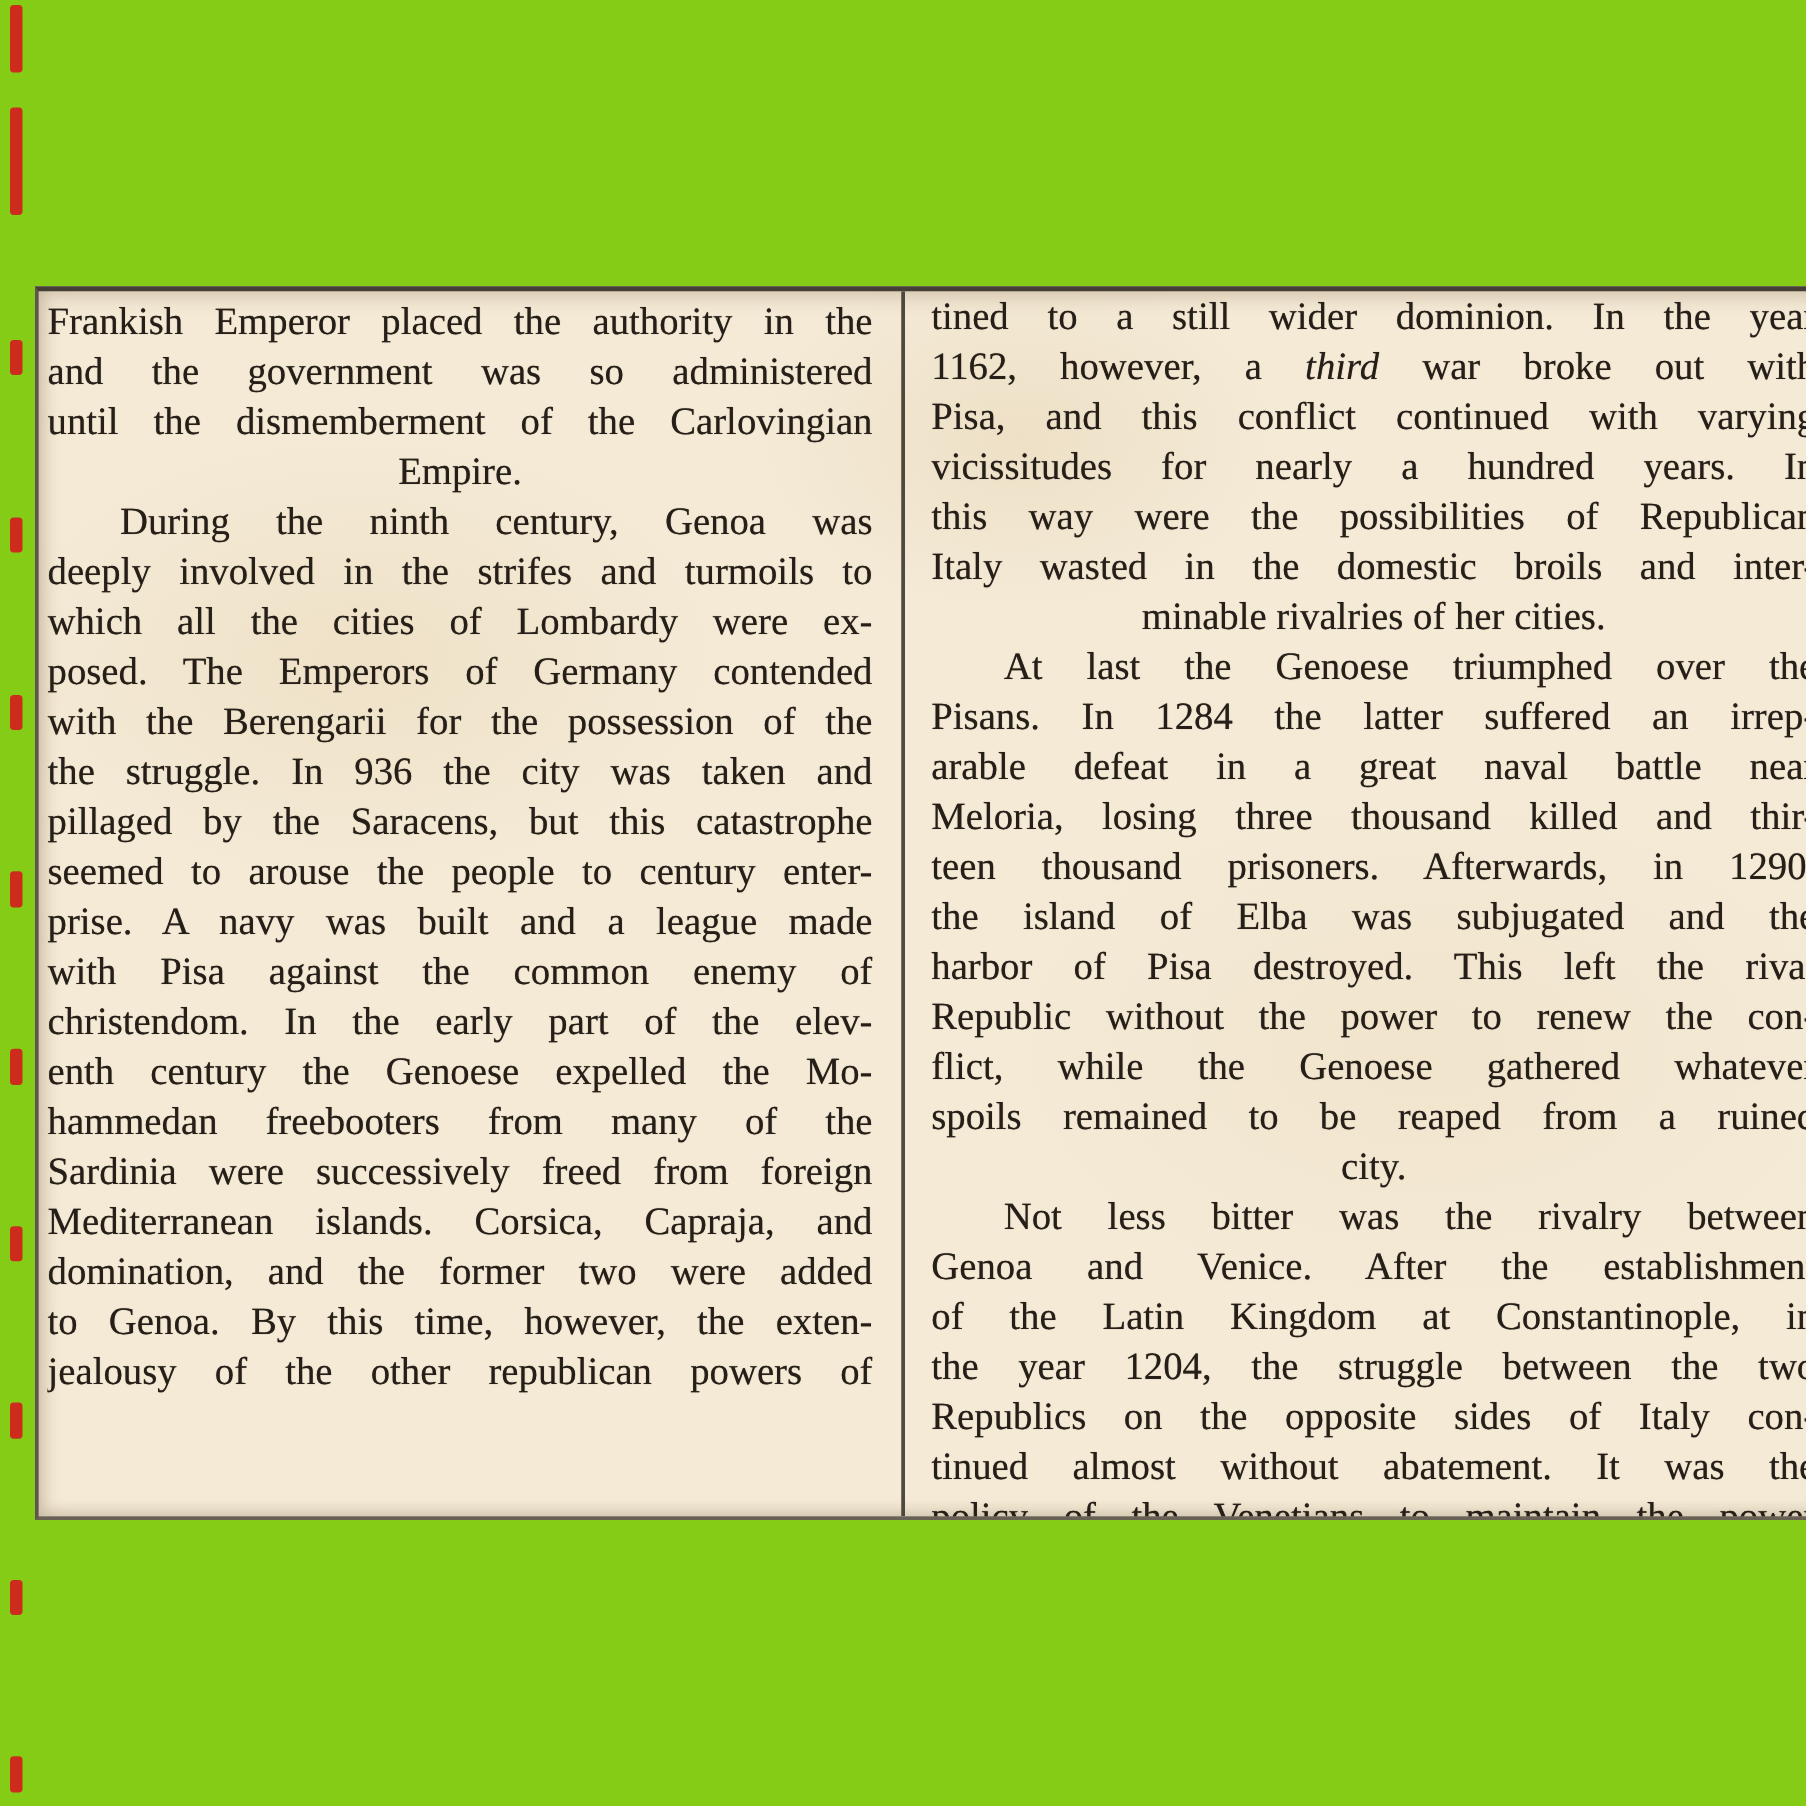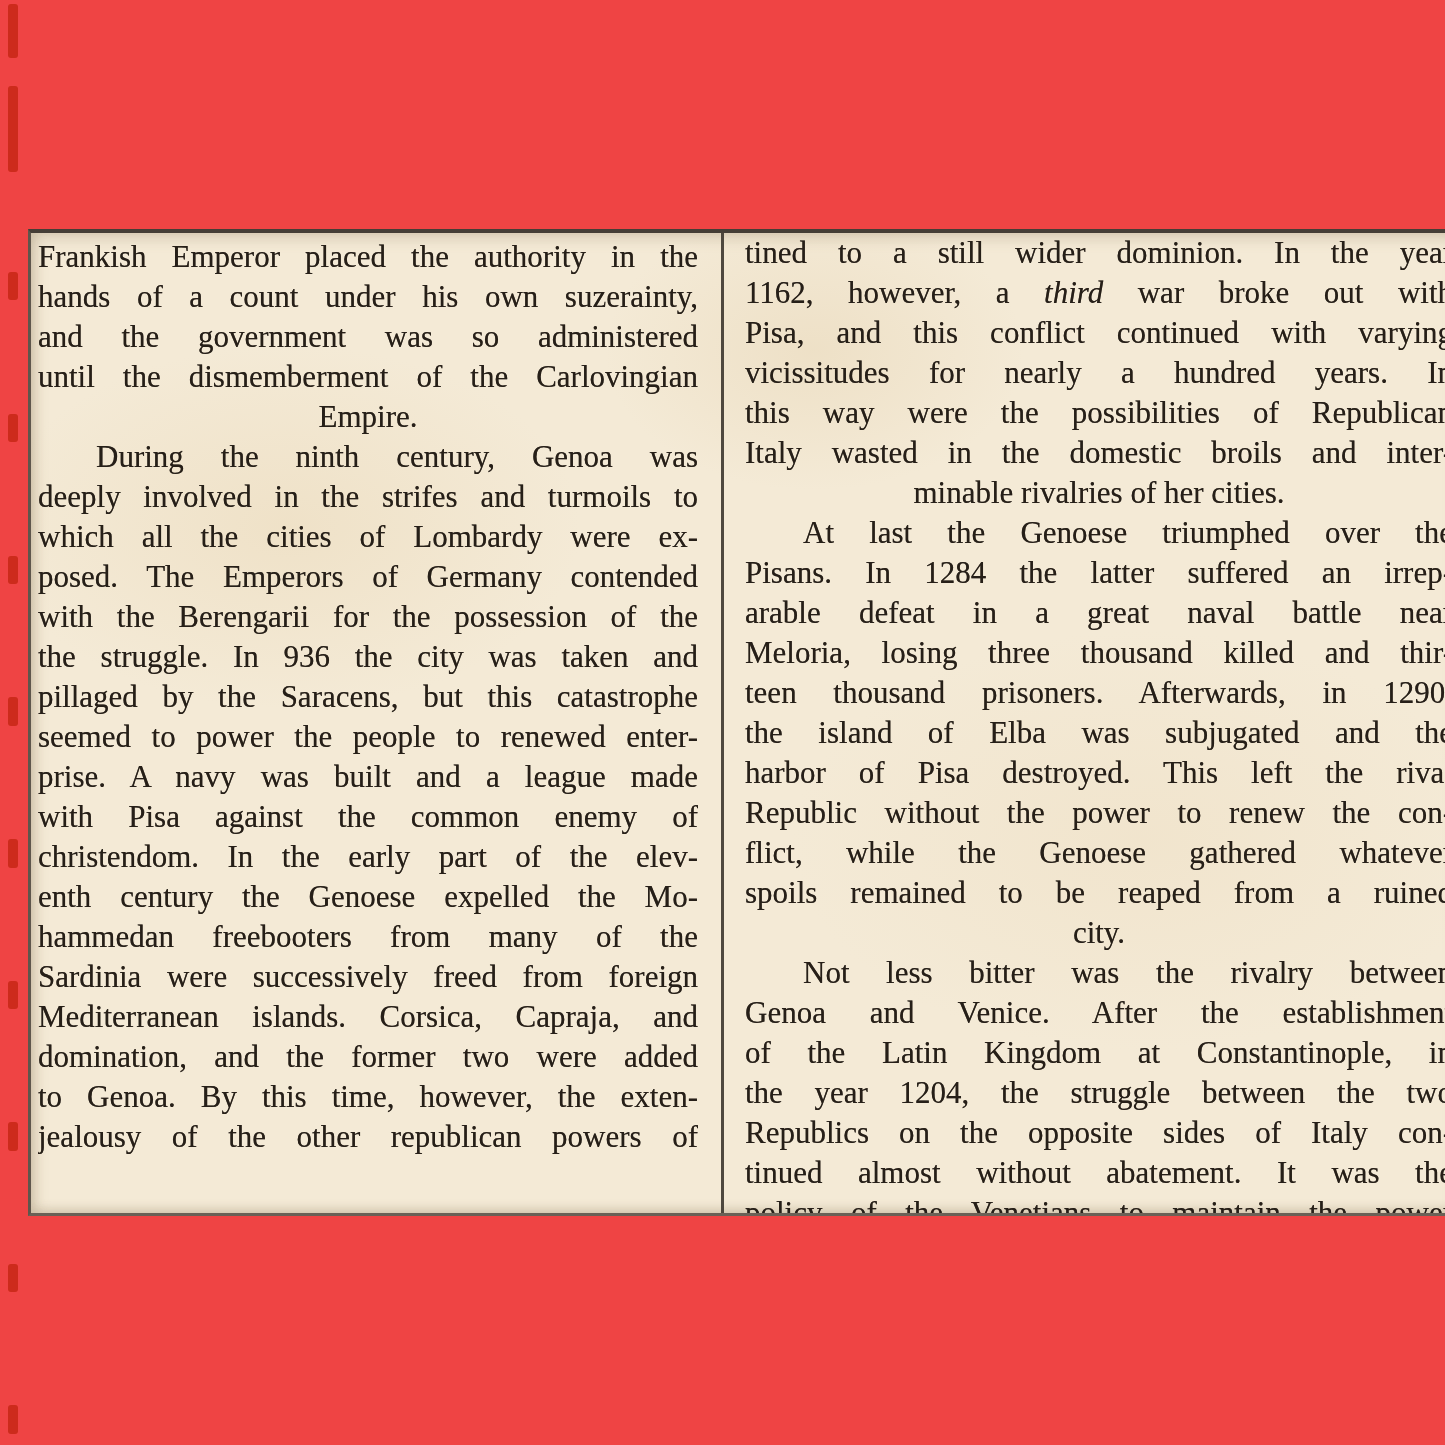--- a/index.html
+++ b/index.html
@@ -1,17 +1,17 @@
 <!DOCTYPE html>
 <html><head>
 <meta charset="utf-8">
 <style>
   html,body{margin:0;padding:0;background:#fff;}
   .canvas{
-    position:relative;width:1445px;height:1445px;background:#ef4444;
+    position:relative;width:1445px;height:1445px;background:#84cc16;
     overflow:hidden;font-family:"Liberation Serif","DejaVu Serif",serif;
   }
   
   .red-mark{position:absolute;left:8px;width:10px;border-radius:3px;}
   
   .paper{
     position:absolute;left:28px;top:229px;width:1427px;height:987px;
     box-sizing:border-box;overflow:hidden;
     background-color:#f4ead6;
     background-image:
@@ -60,32 +60,31 @@
       <div class="red-mark" style="top: 839px; height: 29px; background: rgb(205, 43, 28);"></div>
       <div class="red-mark" style="top: 981px; height: 28px; background: rgb(205, 43, 28);"></div>
       <div class="red-mark" style="top: 1122px; height: 29px; background: rgb(205, 43, 28);"></div>
       <div class="red-mark" style="top: 1264px; height: 28px; background: rgb(205, 43, 28);"></div>
       <div class="red-mark" style="top: 1405px; height: 29px; background: rgb(205, 43, 28);"></div>
     </div>
   <div class="paper">
     <div class="divider"></div>
     <div class="column col-left" id="col-left">
         <div class="line">Frankish Emperor placed the authority in the</div>
-        <div class="line">hands of a count under his own suzerainty,</div>
         <div class="line">and the government was so administered</div>
         <div class="line">until the dismemberment of the Carlovingian</div>
         <div class="line end">Empire.</div>
         <div class="line indent">During the ninth century, Genoa was</div>
         <div class="line">deeply involved in the strifes and turmoils to</div>
         <div class="line">which all the cities of Lombardy were ex-</div>
         <div class="line">posed. The Emperors of Germany contended</div>
         <div class="line">with the Berengarii for the possession of the</div>
         <div class="line">the struggle. In 936 the city was taken and</div>
         <div class="line">pillaged by the Saracens, but this catastrophe</div>
-        <div class="line">seemed to power the people to renewed enter-</div>
+        <div class="line">seemed to arouse the people to century enter-</div>
         <div class="line">prise. A navy was built and a league made</div>
         <div class="line">with Pisa against the common enemy of</div>
         <div class="line">christendom. In the early part of the elev-</div>
         <div class="line">enth century the Genoese expelled the Mo-</div>
         <div class="line">hammedan freebooters from many of the</div>
         <div class="line">Sardinia were successively freed from foreign</div>
         <div class="line">Mediterranean islands. Corsica, Capraja, and</div>
         <div class="line">domination, and the former two were added</div>
         <div class="line">to Genoa. By this time, however, the exten-</div>
         <div class="line">jealousy of the other republican powers of</div>

